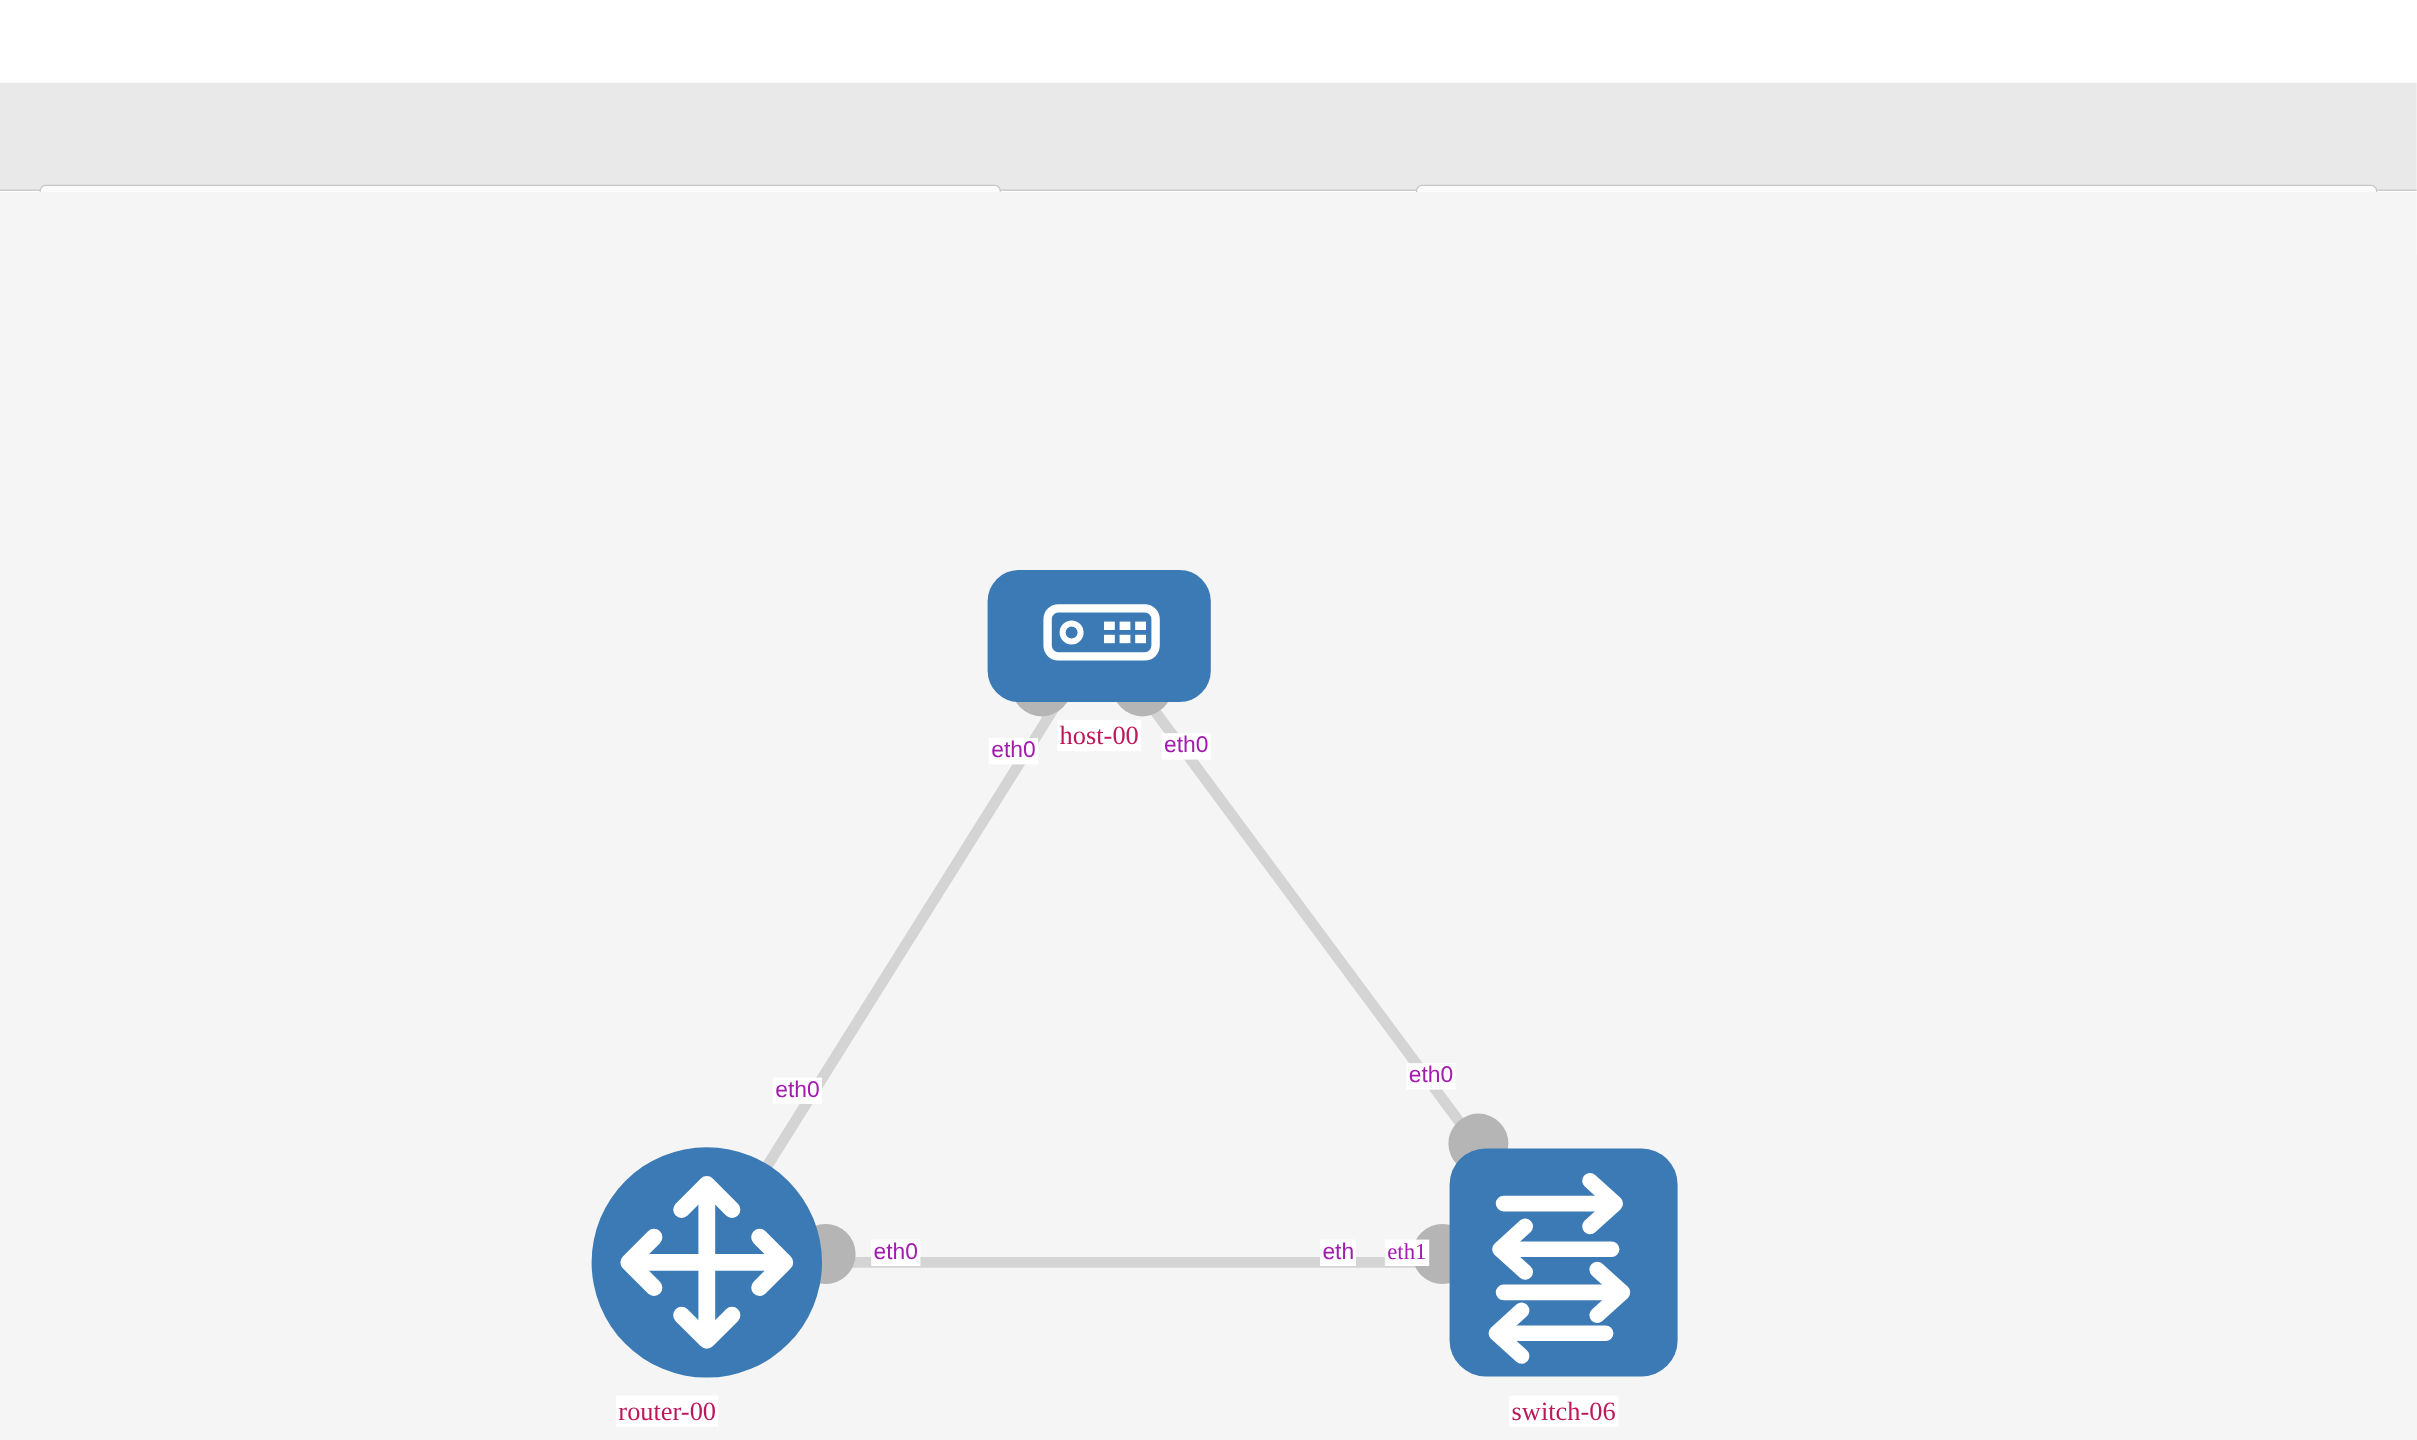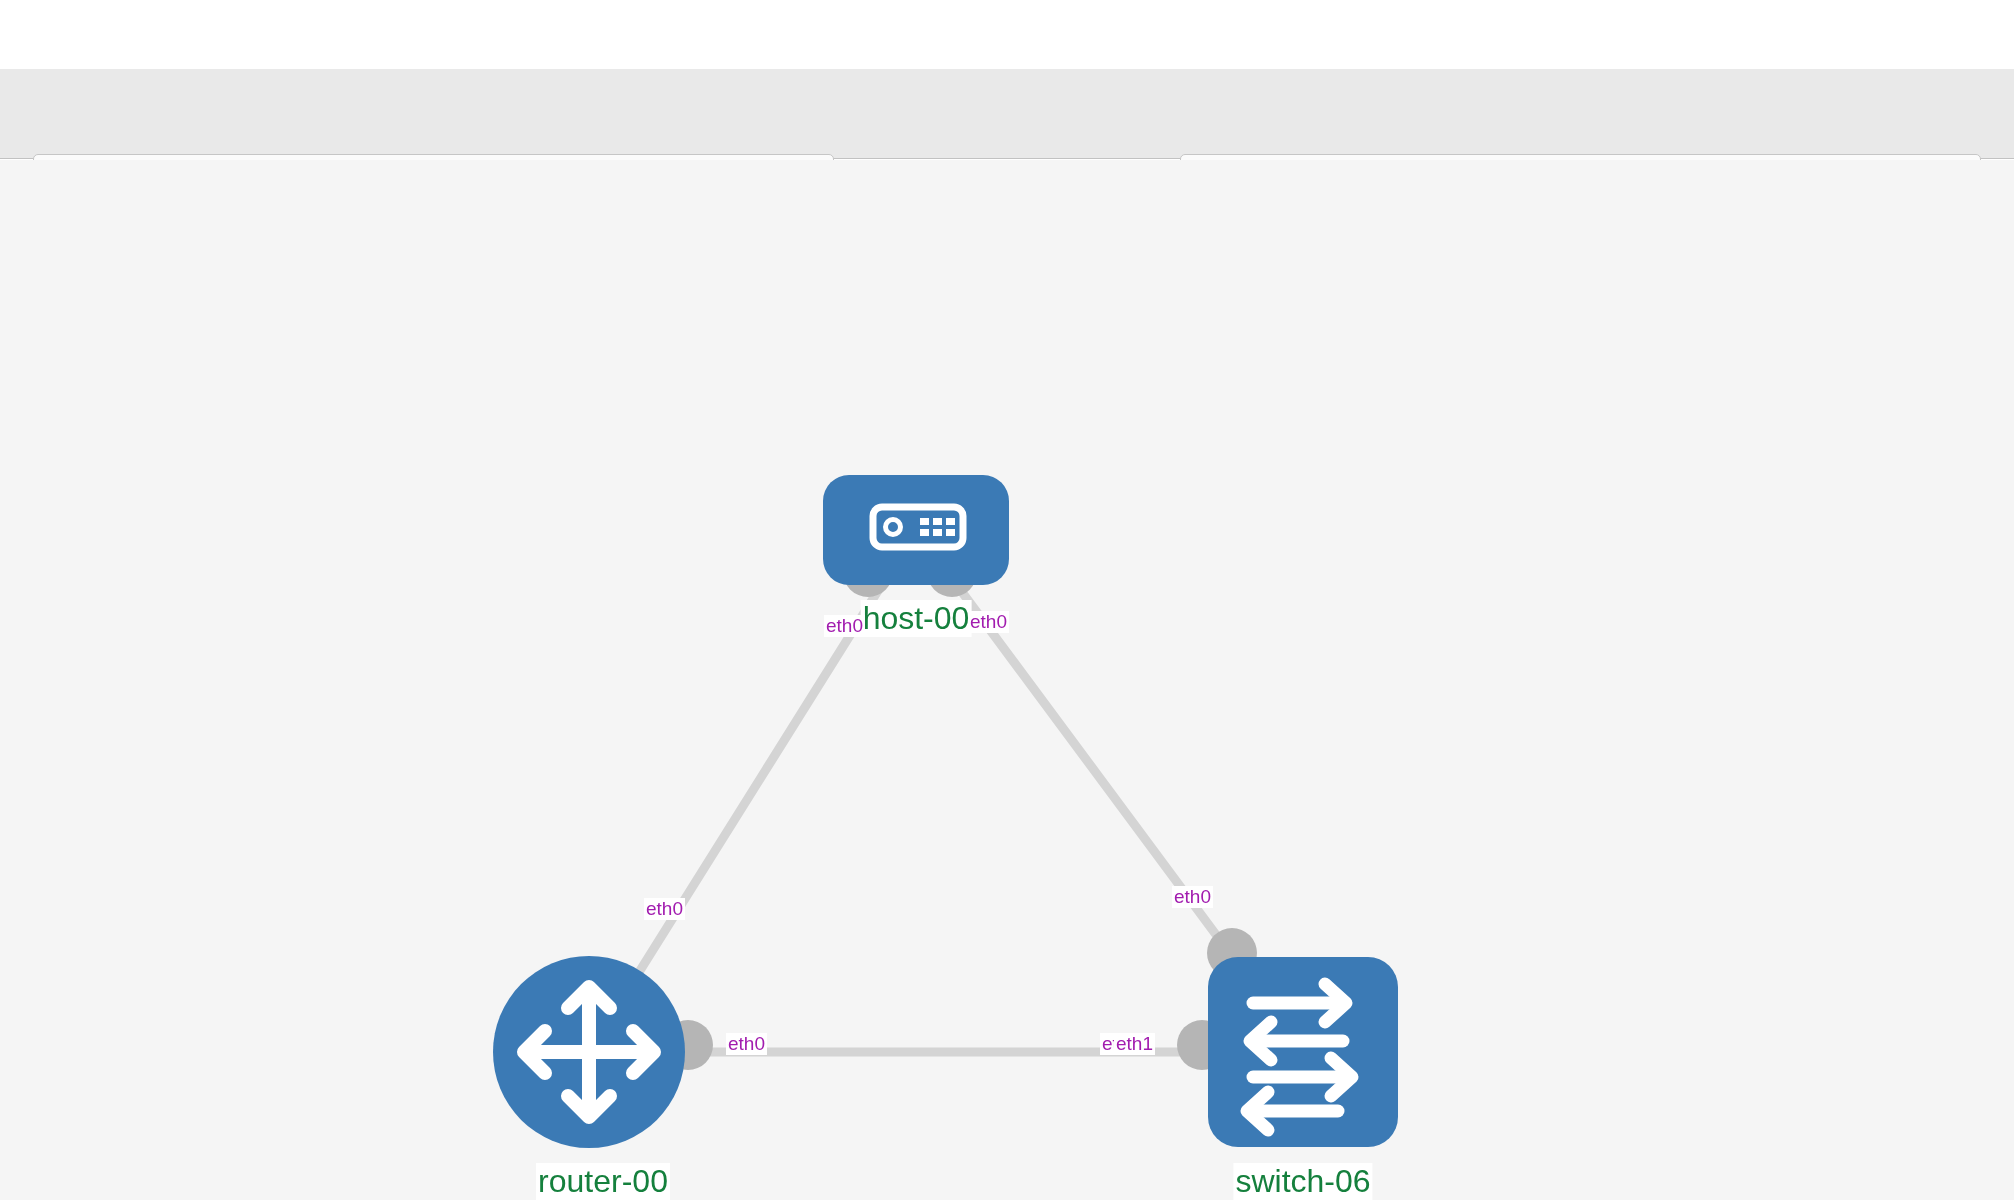--- a/index.html
+++ b/index.html
@@ -83,26 +83,27 @@
     position: absolute; left: 0; top: 160px;
     width: 2014px; height: 1040px;
     background: #f5f5f5;
     overflow: hidden;
   }
   .graph-svg { position: absolute; left: 0; top: 0; width: 2014px; height: 1040px; }
 
   
   .node-label {
     position: absolute;
-    font-size: 32px; color: #15803d;
+    font-size: 22px; color: #be185d;
     background: #ffffff;
     white-space: nowrap;
     transform: translateX(-50%);
     padding: 0 2px;
     pointer-events: none;
+    font-family: Liberation Serif, serif;
   }
   .edge-label {
     position: absolute;
     font-size: 19px; color: #a21caf;
     background: #ffffff;
     white-space: nowrap;
     padding: 0 2px;
     pointer-events: none;
   }
 </style>
@@ -215,27 +216,27 @@
           <path d="M1253 917 L1351 917"></path>
           <path d="M1331 898 L1352 917 L1331 936"></path>
 
           <path d="M1338 951 L1248 951"></path>
           <path d="M1268 932 L1247 951 L1268 970"></path>
         </g>
       </g>
     </svg>
 
     <div class="node-label" style="left:916px; top:440px;">host-00</div>
-    <div class="node-label" style="left:603px; top:1003px;text-align:center;">router-00</div>
+    <div class="node-label" style="left:556px; top:1003px;text-align:center;">router-00</div>
     <div class="node-label" style="left:1303px; top:1003px;">switch-06</div>
 
     <div class="edge-label" style="left:824px; top:455px;">eth0</div>
     <div class="edge-label" style="left:968px; top:451px;">eth0</div>
 
     <div class="edge-label" style="left:644px; top:738px;">eth0</div>
     <div class="edge-label" style="left:1172px; top:726px;">eth0</div>
 
     <div class="edge-label" style="left:726px; top:873px;">eth0</div>
     <div class="edge-label" style="left:1100px; top:873px;">eth</div>
-    <div class="edge-label" style="left:1114px; top:873px;">eth1</div>
+    <div class="edge-label" style="left:1154px; top:873px;font-family:Liberation Serif, serif;">eth1</div>
 
   </div>
 </div>
 
 </body></html>

